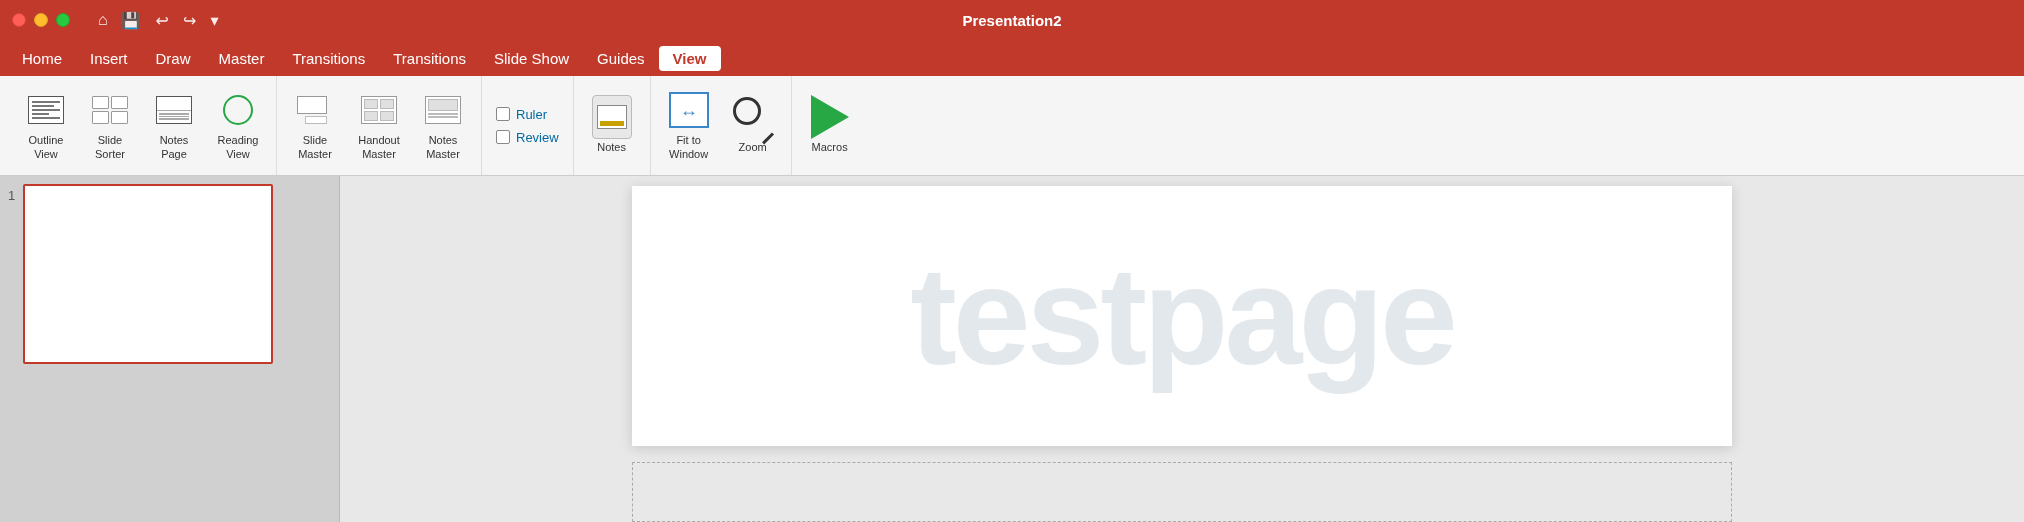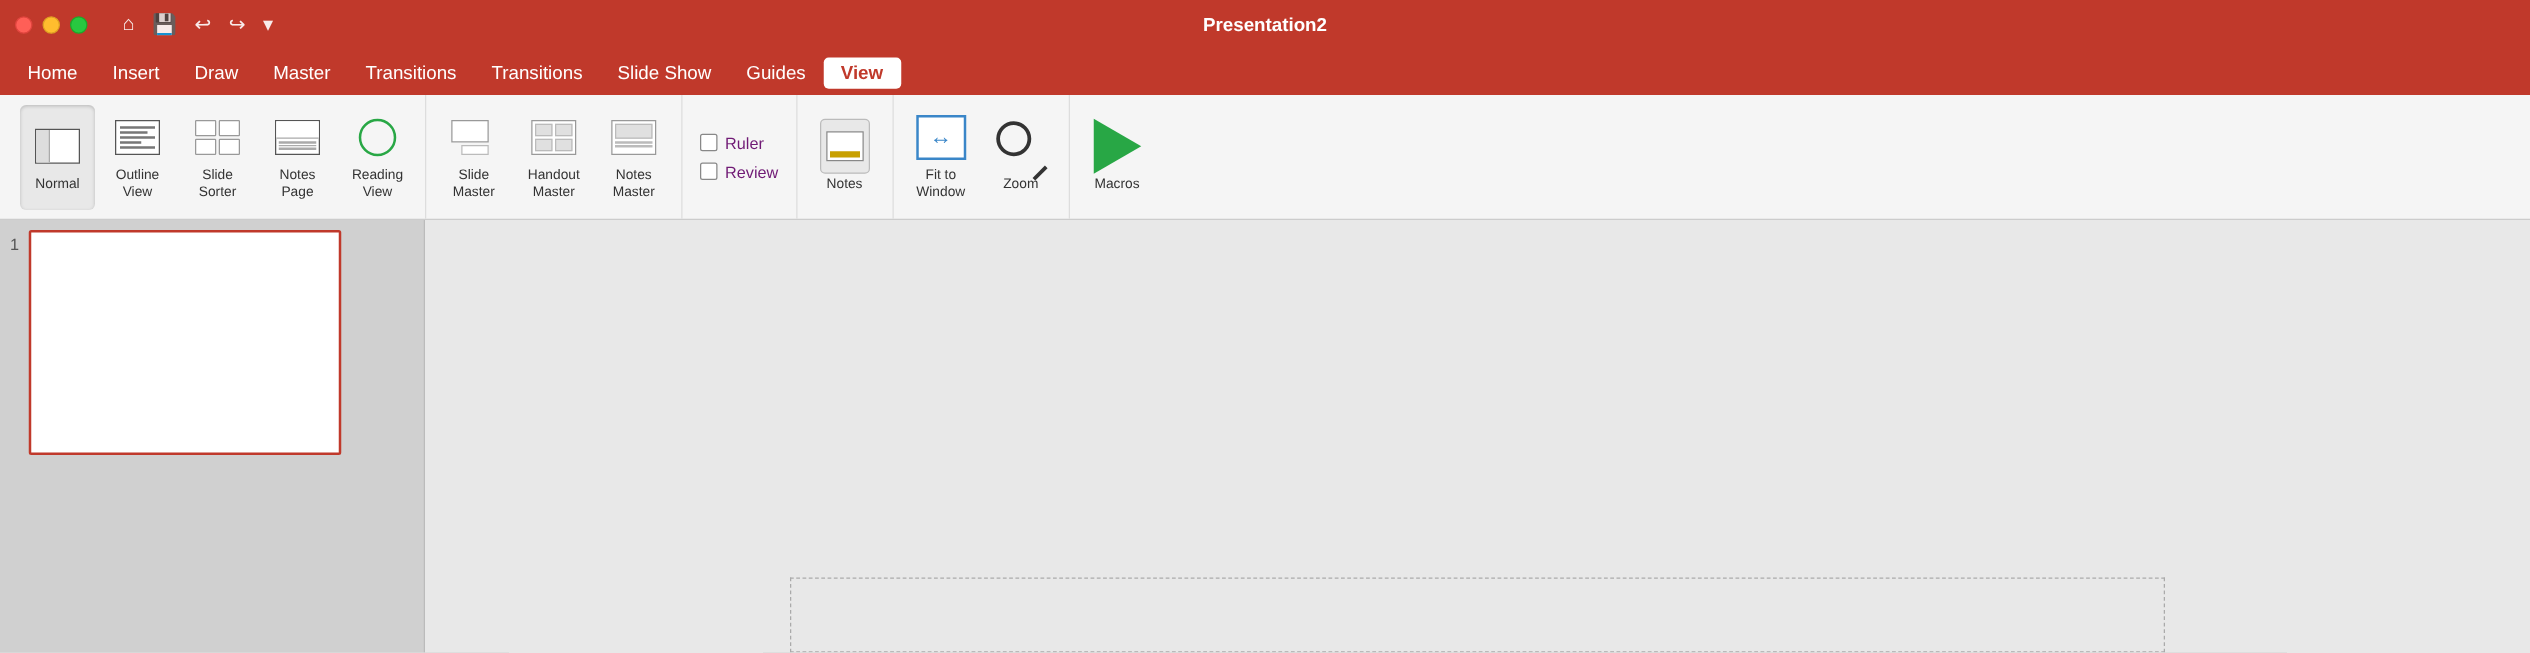--- a/index.html
+++ b/index.html
@@ -279,21 +279,21 @@
     .checkbox-box {
       width: 14px;
       height: 14px;
       border: 1.5px solid #888;
       background: #fff;
       border-radius: 2px;
       flex-shrink: 0;
     }
     .checkbox-label {
       font-size: 13px;
-      color: #701a75;
+      color: #0369a1;
     }
 
     .icon-notes-btn {
       width: 44px;
       height: 44px;
       background: #e8e8e8;
       border: 1.5px solid #bbb;
       border-radius: 4px;
       display: flex;
       align-items: center;
@@ -482,26 +482,20 @@
   <div class="menu-item">Transitions</div>
   <div class="menu-item">Transitions</div>
   <div class="menu-item">Slide Show</div>
   <div class="menu-item">Guides</div>
   <div class="menu-item active">View</div>
 </div>
 
 <div class="toolbar">
 
   <div class="toolbar-group">
-    <div class="toolbar-btn active">
-      <div class="icon-area">
-        <div class="icon-normal"></div>
-      </div>
-      <span class="btn-label">Normal</span>
-    </div>
     <div class="toolbar-btn">
       <div class="icon-area">
         <div class="icon-outline">
           <div class="line" style="width:100%"></div>
           <div class="line" style="width:80%"></div>
           <div class="line" style="width:100%"></div>
           <div class="line" style="width:60%"></div>
           <div class="line" style="width:100%"></div>
         </div>
       </div>
@@ -636,15 +630,18 @@
 <div class="main-area">
 
   <div class="slide-panel">
     <div class="slide-thumb-wrapper">
       <span class="slide-num-label">1</span>
       <div class="slide-thumb"></div>
     </div>
   </div>
 
   <div class="slide-canvas">
+    <div class="slide-main">
+      <div class="slide-watermark">testpage</div>
+    </div>
     <div class="notes-area"></div>
   </div>
 </div>
 
 </body></html>

